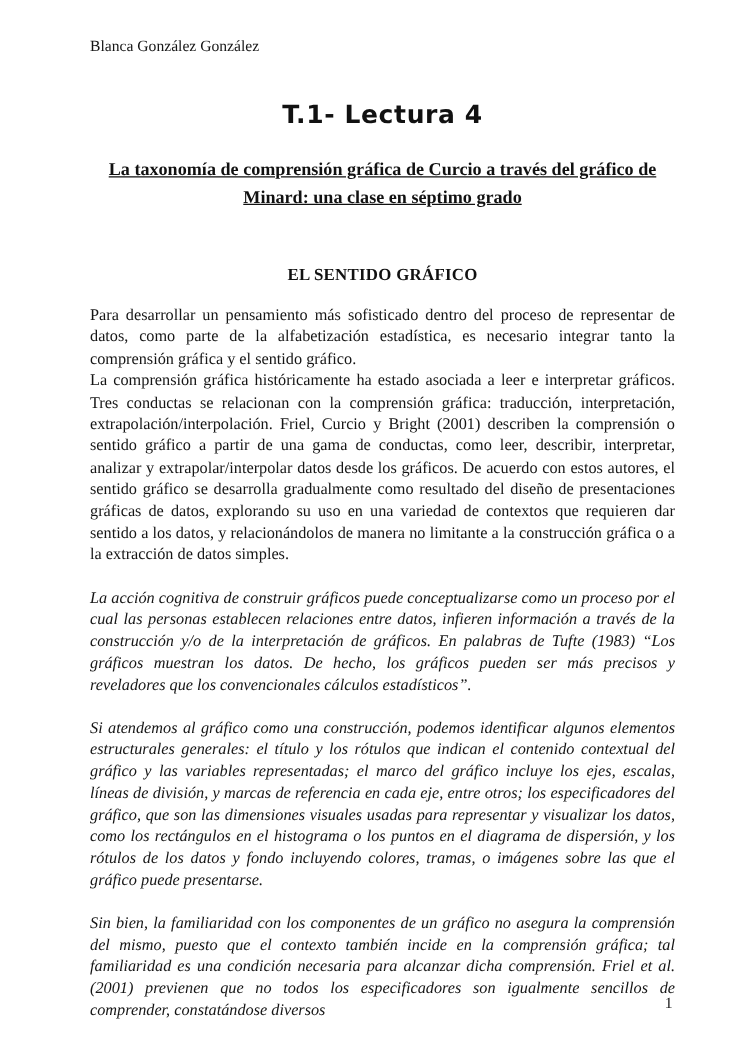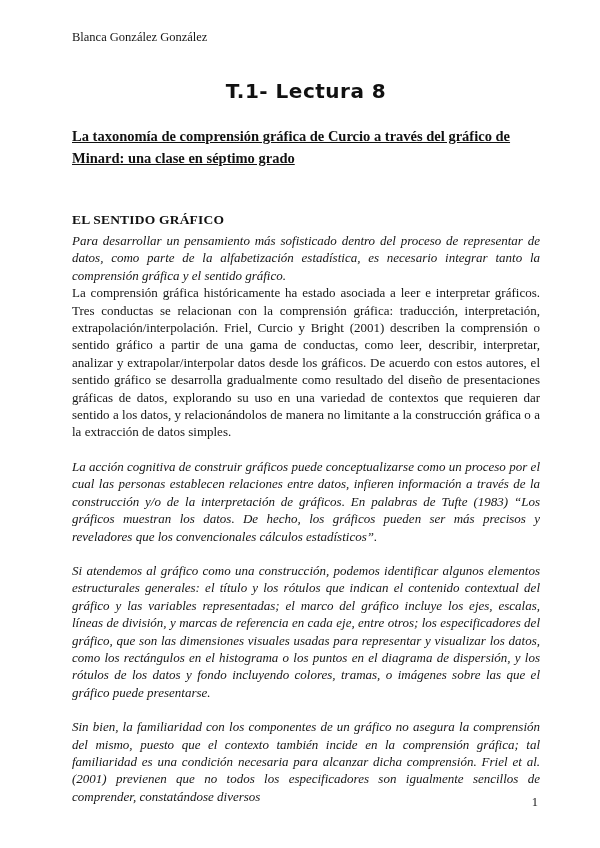--- a/index.html
+++ b/index.html
@@ -34,55 +34,56 @@
     line-height: 38px;
     letter-spacing: 0.5px;
     color: #111111;
   }
   .subtitle {
     margin: 15px auto 0;
     max-width: 470px;
     font-size: 14.5px;
     line-height: 22px;
     font-weight: bold;
-    text-align: left;
+    text-align: center;
     text-decoration: underline;
     color: #111111;
   }
   .section-heading {
     margin-top: 43px;
     font-size: 13.5px;
     font-weight: bold;
     letter-spacing: 0.2px;
     color: #111111;
+    text-align: center;
   }
   p.body {
     font-size: 13px;
     line-height: 17.4px;
     text-align: justify;
     color: #151515;
   }
-  .first-para { margin-top: 4px; font-style: italic; }
+  .first-para { margin-top: 15px; }
   .block-gap { margin-top: 17px; font-style: italic; }
   .page-number {
     position: absolute;
     right: 62px;
     bottom: 38px;
     font-size: 12.5px;
   }
 </style>
 </head>
 <body>
 
 <div class="page">
 
   <div class="author">Blanca González González</div>
 
   <div class="title-block">
-    <div class="doc-title">T.1- Lectura 8</div>
+    <div class="doc-title">T.1- Lectura 4</div>
   </div>
 
   <div class="subtitle">La taxonomía de comprensión gráfica de Curcio a través del gráfico de Minard: una clase en séptimo grado</div>
 
   <div class="section-heading">EL SENTIDO GRÁFICO</div>
 
   <p class="body first-para">Para desarrollar un pensamiento más sofisticado dentro del proceso de representar de datos, como parte de la alfabetización estadística, es necesario integrar tanto la comprensión gráfica y el sentido gráfico.</p>
 
   <p class="body">La comprensión gráfica históricamente ha estado asociada a leer e interpretar gráficos. Tres conductas se relacionan con la comprensión gráfica: traducción, interpretación, extrapolación/interpolación. Friel, Curcio y Bright (2001) describen la comprensión o sentido gráfico a partir de una gama de conductas, como leer, describir, interpretar, analizar y extrapolar/interpolar datos desde los gráficos. De acuerdo con estos autores, el sentido gráfico se desarrolla gradualmente como resultado del diseño de presentaciones gráficas de datos, explorando su uso en una variedad de contextos que requieren dar sentido a los datos, y relacionándolos de manera no limitante a la construcción gráfica o a la extracción de datos simples.</p>
 

